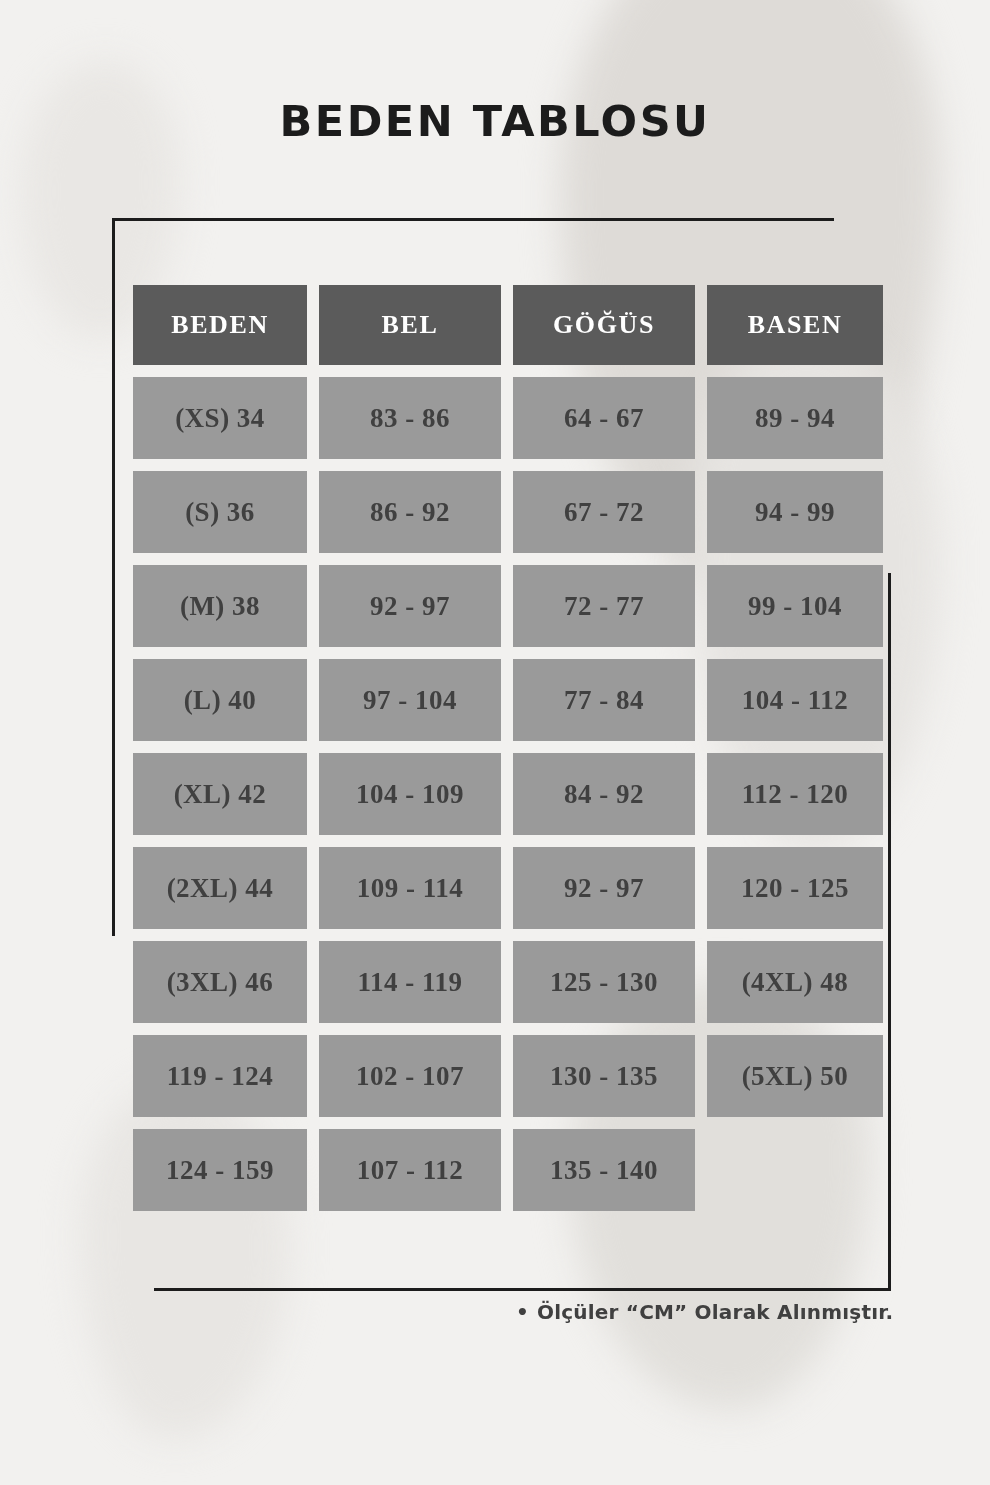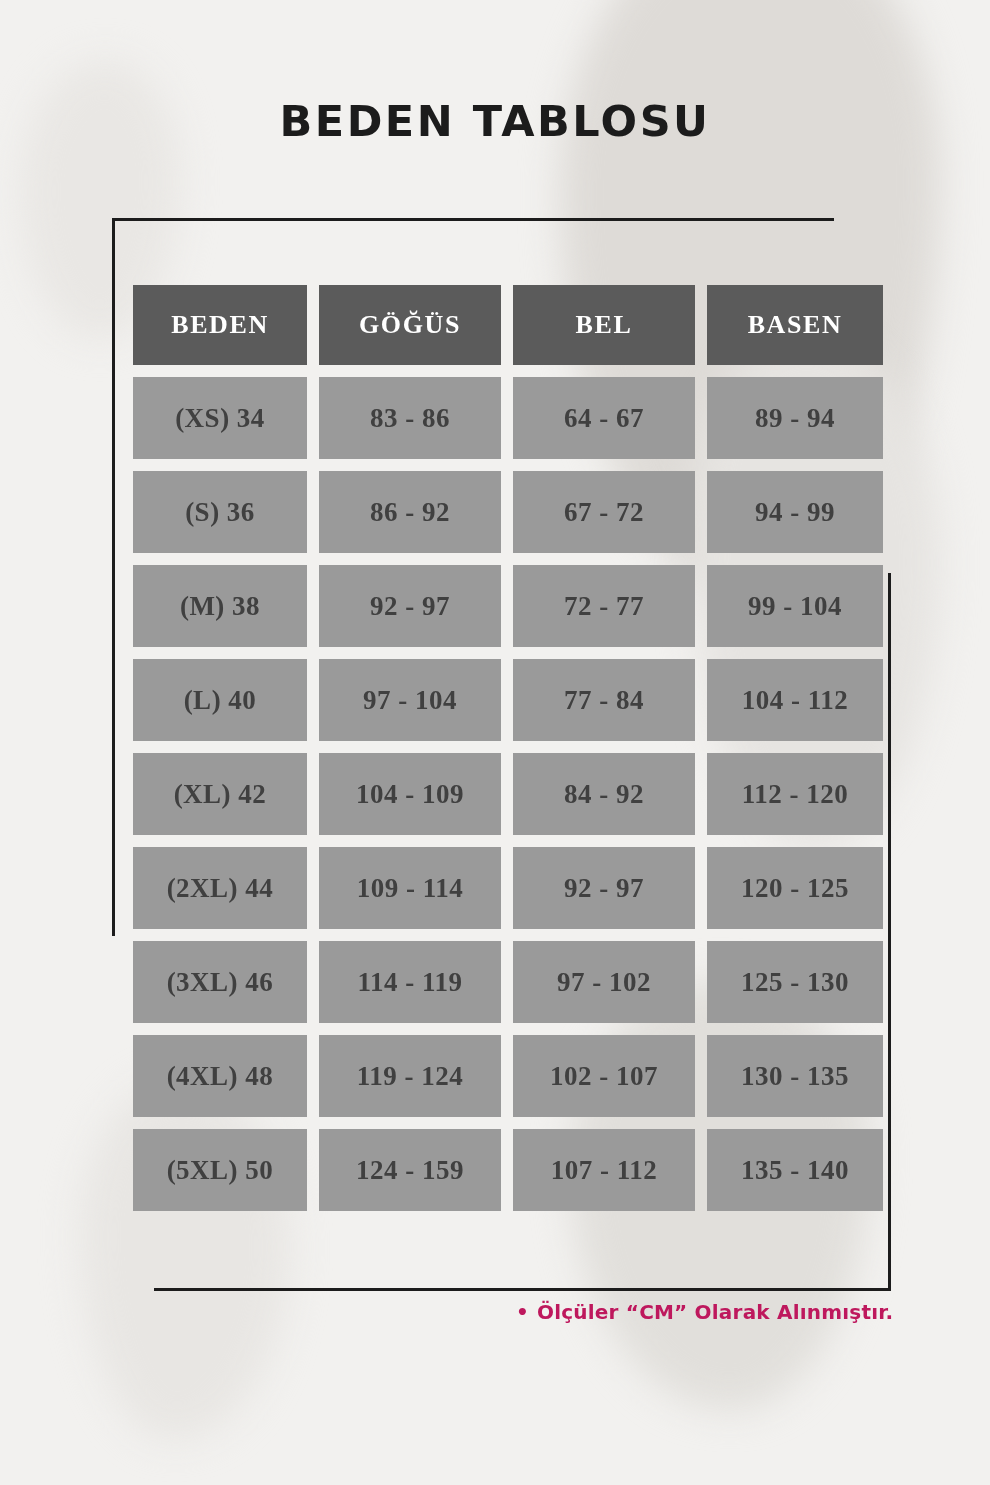--- a/index.html
+++ b/index.html
@@ -143,21 +143,21 @@
   }
 
   
   .footnote {
     position: absolute;
     left: 516px;
     top: 1300px;
     font-family: "DejaVu Sans", sans-serif;
     font-weight: 700;
     font-size: 20px;
-    color: #be185d;
+    color: #404040;
     letter-spacing: 0.2px;
   }
   .footnote .bullet {
     margin-right: 8px;
   }
 </style>
 </head>
 <body>
 
 <div class="page">
@@ -172,22 +172,22 @@
 
   <div class="title">BEDEN TABLOSU</div>
 
   <div class="rule rule-top-h"></div>
   <div class="rule rule-left-v"></div>
   <div class="rule rule-right-v"></div>
   <div class="rule rule-bottom-h"></div>
 
   <div class="table">
     <div class="cell head">BEDEN</div>
+    <div class="cell head">BEL</div>
     <div class="cell head">GÖĞÜS</div>
-    <div class="cell head">BEL</div>
     <div class="cell head">BASEN</div>
 
     <div class="cell">(XS) 34</div>
     <div class="cell">83 - 86</div>
     <div class="cell">64 - 67</div>
     <div class="cell">89 - 94</div>
 
     <div class="cell">(S) 36</div>
     <div class="cell">86 - 92</div>
     <div class="cell">67 - 72</div>
@@ -208,21 +208,20 @@
     <div class="cell">84 - 92</div>
     <div class="cell">112 - 120</div>
 
     <div class="cell">(2XL) 44</div>
     <div class="cell">109 - 114</div>
     <div class="cell">92 - 97</div>
     <div class="cell">120 - 125</div>
 
     <div class="cell">(3XL) 46</div>
     <div class="cell">114 - 119</div>
-    <div class="cell">97 - 102</div>
     <div class="cell">125 - 130</div>
 
     <div class="cell">(4XL) 48</div>
     <div class="cell">119 - 124</div>
     <div class="cell">102 - 107</div>
     <div class="cell">130 - 135</div>
 
     <div class="cell">(5XL) 50</div>
     <div class="cell">124 - 159</div>
     <div class="cell">107 - 112</div>

